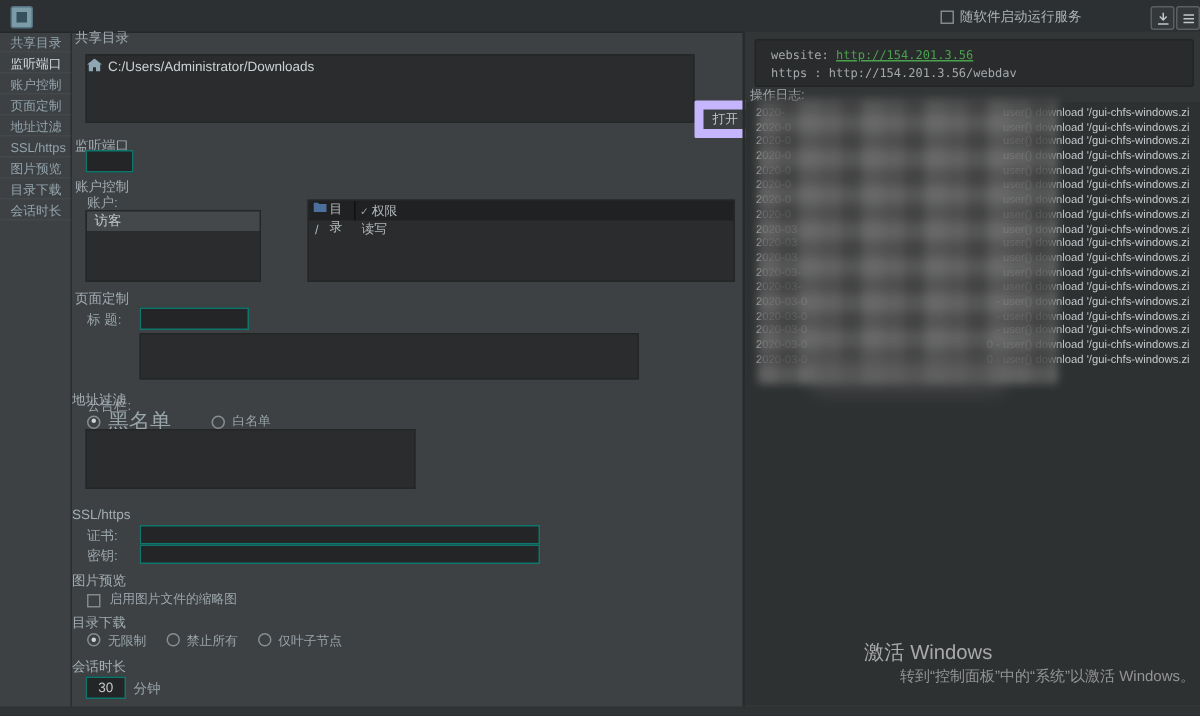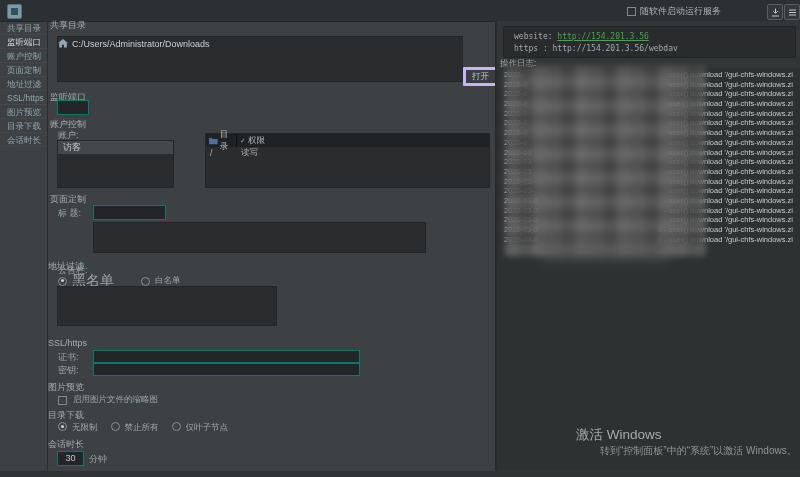--- a/index.html
+++ b/index.html
@@ -21,24 +21,24 @@
   .sidebar{left:0;top:21px;width:47px;height:456px;border-right:1px solid #2b2d2e;}
   .side-item{height:12px;line-height:12px;padding:1px 0 0 7px;font-size:8.5px;color:#93a4ad;border-bottom:1px solid #44484a;white-space:nowrap;cursor:pointer;}
   .side-item.active{color:#d4dbdf;}
   
   .lbl{font-size:9px;color:#9aa5ab;white-space:nowrap;}
   .sec{font-size:9px;color:#a3adb3;white-space:nowrap;}
   .box{background:#2a2c2d;border:1px solid #242627;}
   .input{background:#232526;border:1px solid #0f766e;}
   .radio{width:7px;height:7px;border:1px solid #878d90;border-radius:50%;display:inline-block;position:relative;}
   .radio.sel::after{content:"";position:absolute;left:1.5px;top:1.5px;width:3px;height:3px;border-radius:50%;background:#ced3d5;}
-  .btn{border:3px solid #c4b5fd;color:#c0c5c7;font-size:8.5px;text-align:center;line-height:12px;background:#3a3e40;border-radius:1px;cursor:pointer;}
+  .btn{border:6px solid #c4b5fd;color:#c0c5c7;font-size:8.5px;text-align:center;line-height:12px;background:#3a3e40;border-radius:1px;cursor:pointer;}
   
   .tbl-head{background:#1f2123;height:13px;display:flex;font-size:8.5px;color:#b4babd;align-items:center;}
-  .tbl-col1{width:31px;padding-left:3px;display:flex;align-items:center;gap:2px;box-sizing:border-box;border-right:1px solid #101112;height:100%;}
+  .tbl-col1{width:31px;padding-left:3px;display:flex;gap:2px;box-sizing:border-box;border-right:1px solid #101112;height:100%;}
   .tbl-col2{flex:1;padding-left:3px;display:flex;align-items:center;gap:2px;}
   .tbl-row{height:12px;display:flex;font-size:8.5px;color:#b0b6b9;align-items:center;}
   
   .rightpanel{left:497px;top:21px;width:303px;height:456px;background:#333637;}
   .infobox{left:503px;top:26px;width:291px;height:30px;background:#292b2c;border:1px solid #222425;border-radius:2px;font-family:"DejaVu Sans Mono",monospace;font-size:8px;color:#a4a9ac;}
   .info-line{position:absolute;left:10px;white-space:nowrap;}
   .green-link{color:#4aa14e;text-decoration:underline;}
   .logzone{left:497px;top:68px;width:303px;height:402px;background:#2e3132;}
   .logrows{left:500px;top:70px;width:296px;}
   .log-row{display:flex;justify-content:space-between;height:9.7px;line-height:9.7px;font-size:7.5px;color:#c6cacc;white-space:nowrap;overflow:hidden;}

